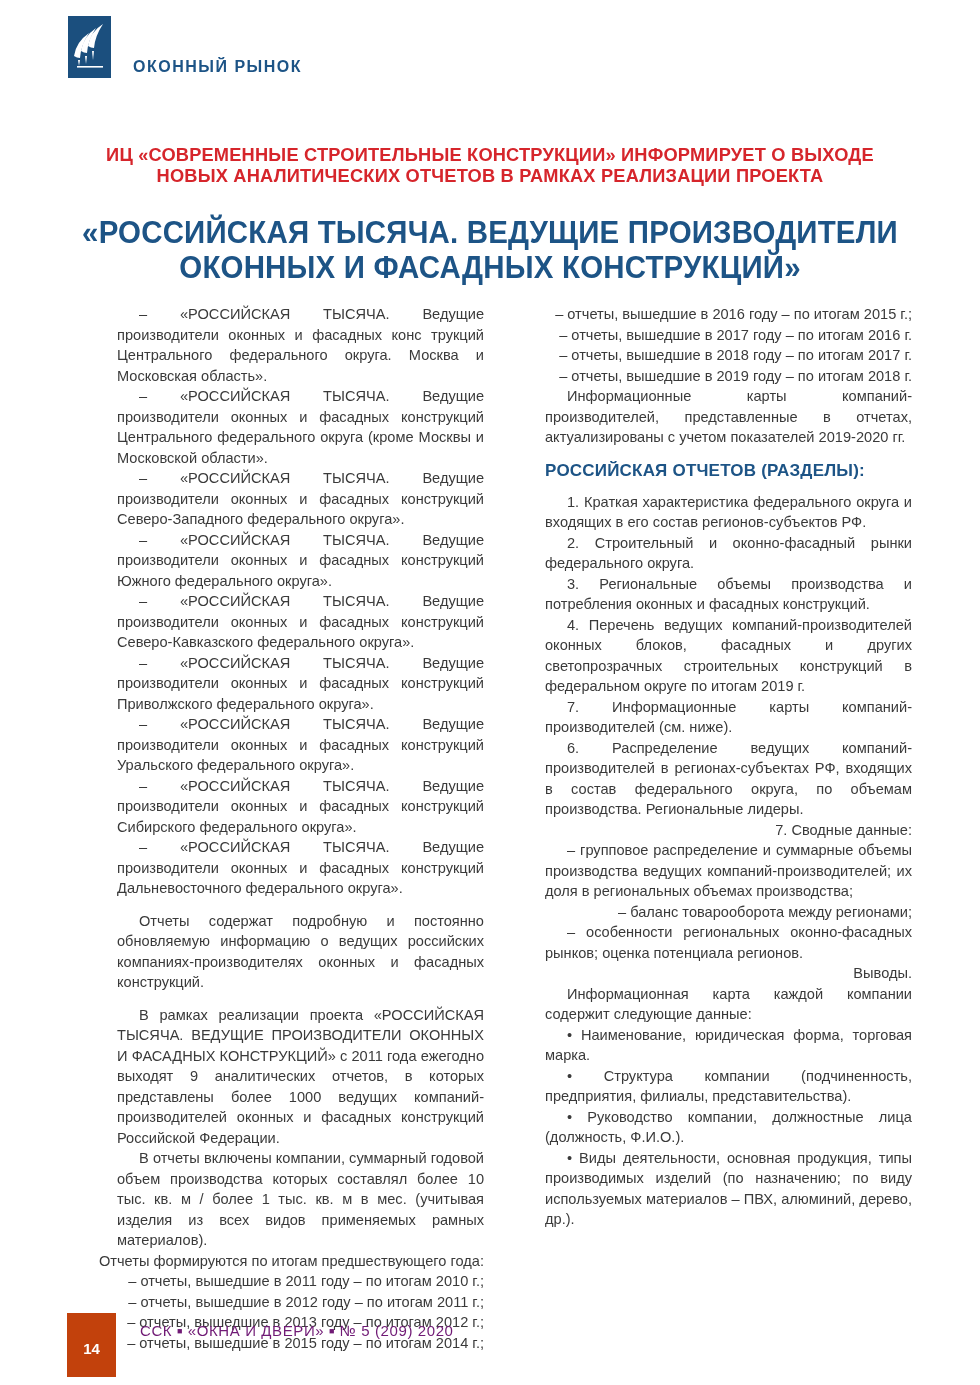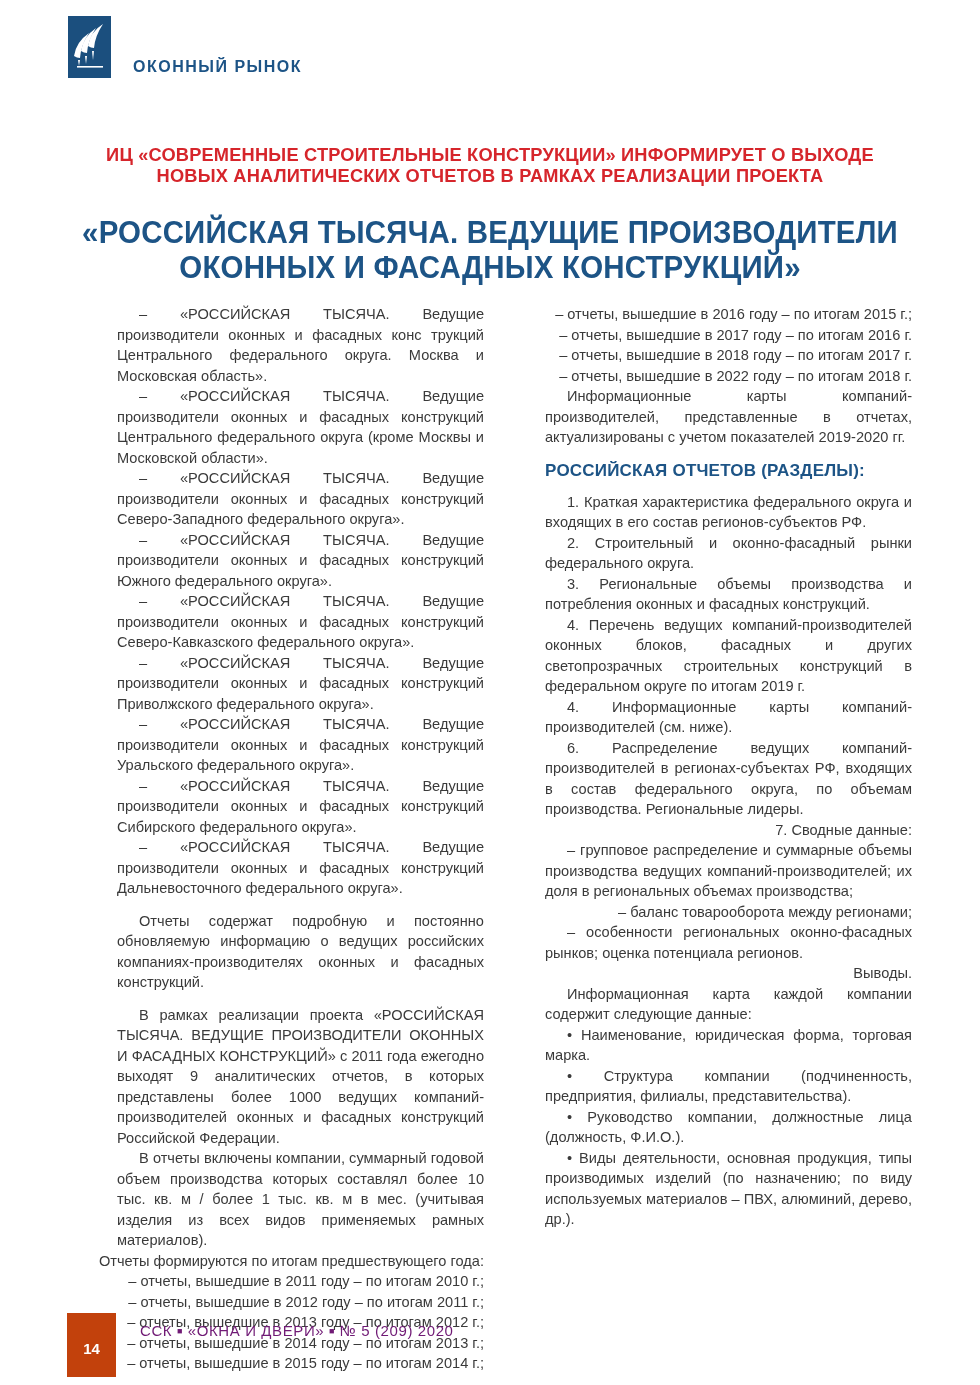--- a/index.html
+++ b/index.html
@@ -95,35 +95,34 @@
         <div class="justify">– «РОССИЙСКАЯ ТЫСЯЧА. Ведущие производители оконных и фасадных конструкций Уральского федерального округа».</div>
         <div class="justify">– «РОССИЙСКАЯ ТЫСЯЧА. Ведущие производители оконных и фасадных конструкций Сибирского федерального округа».</div>
         <div class="justify">– «РОССИЙСКАЯ ТЫСЯЧА. Ведущие производители оконных и фасадных конструкций Дальневосточного федерального округа».</div>
         <div class="justify gap">Отчеты содержат подробную и постоянно обновляемую информацию о ведущих российских компаниях-производителях оконных и фасадных конструкций.</div>
         <div class="justify gap">В рамках реализации проекта «РОССИЙСКАЯ ТЫСЯЧА. ВЕДУЩИЕ ПРОИЗВОДИТЕЛИ ОКОННЫХ И ФАСАДНЫХ КОНСТРУКЦИЙ» с 2011 года ежегодно выходят 9 аналитических отчетов, в которых представлены более 1000 ведущих компаний-производителей оконных и фасадных конструкций Российской Федерации.</div>
         <div class="justify">В отчеты включены компании, суммарный годовой объем производства которых составлял более 10 тыс. кв. м / более 1 тыс. кв. м в мес. (учитывая изделия из всех видов применяемых рамных материалов).</div>
         <div class="line">Отчеты формируются по итогам предшествующего года:</div>
         <div class="line">– отчеты, вышедшие в 2011 году – по итогам 2010 г.;</div>
         <div class="line">– отчеты, вышедшие в 2012 году – по итогам 2011 г.;</div>
         <div class="line">– отчеты, вышедшие в 2013 году – по итогам 2012 г.;</div>
-        <div class="line">– отчеты, вышедшие в 2014 году – по итогам 2013 г.;</div>
         <div class="line">– отчеты, вышедшие в 2015 году – по итогам 2014 г.;</div>
       </div>
     <div class="col">
         <div class="line">– отчеты, вышедшие в 2016 году – по итогам 2015 г.;</div>
         <div class="line">– отчеты, вышедшие в 2017 году – по итогам 2016 г.</div>
         <div class="line">– отчеты, вышедшие в 2018 году – по итогам 2017 г.</div>
-        <div class="line">– отчеты, вышедшие в 2022 году – по итогам 2018 г.</div>
+        <div class="line">– отчеты, вышедшие в 2019 году – по итогам 2018 г.</div>
         <div class="justify">Информационные карты компаний-производителей, представленные в отчетах, актуализированы с учетом показателей 2019-2020 гг.</div>
         <div class="subheading">РОССИЙСКАЯ ОТЧЕТОВ (РАЗДЕЛЫ):</div>
         <div class="justify">1. Краткая характеристика федерального округа и входящих в его состав регионов-субъектов РФ.</div>
         <div class="justify">2. Строительный и оконно-фасадный рынки федерального округа.</div>
         <div class="justify">3. Региональные объемы производства и потребления оконных и фасадных конструкций.</div>
         <div class="justify">4. Перечень ведущих компаний-производителей оконных блоков, фасадных и других светопрозрачных строительных конструкций в федеральном округе по итогам 2019 г.</div>
-        <div class="justify">4. Информационные карты компаний-производителей (см. ниже).</div>
+        <div class="justify">7. Информационные карты компаний-производителей (см. ниже).</div>
         <div class="justify">6. Распределение ведущих компаний-производителей в регионах-субъектах РФ, входящих в состав федерального округа, по объемам производства. Региональные лидеры.</div>
         <div class="line">7. Сводные данные:</div>
         <div class="justify">– групповое распределение и суммарные объемы производства ведущих компаний-производителей; их доля в региональных объемах производства;</div>
         <div class="line">– баланс товарооборота между регионами;</div>
         <div class="justify">– особенности региональных оконно-фасадных рынков; оценка потенциала регионов.</div>
         <div class="line">Выводы.</div>
         <div class="justify">Информационная карта каждой компании содержит следующие данные:</div>
         <div class="justify">• Наименование, юридическая форма, торговая марка.</div>
         <div class="justify">• Структура компании (подчиненность, предприятия, филиалы, представительства).</div>
         <div class="justify">• Руководство компании, должностные лица (должность, Ф.И.О.).</div>

